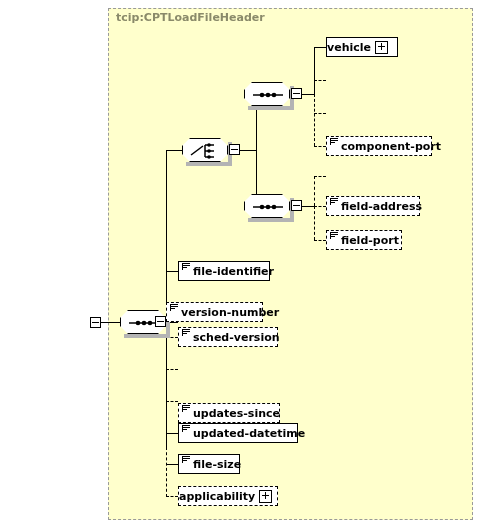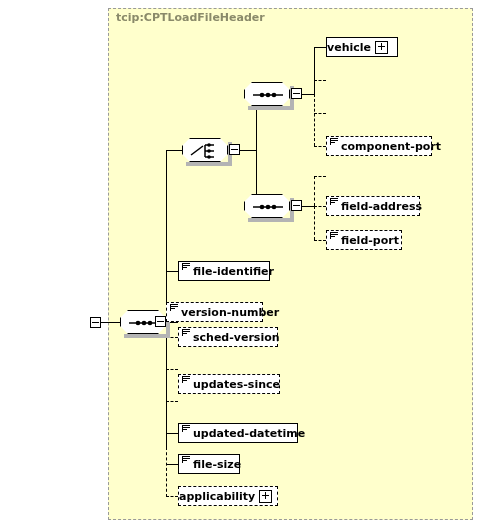--- a/index.html
+++ b/index.html
@@ -300,21 +300,21 @@
     <span class="attr-icon">
         <i></i>
         <i></i>
         <i></i>
         <i></i>
       </span>
     <span class="label">sched-version</span>
   </div>
 
 
-  <div class="node dashed has-attr" style="left:178px;top:374px;width:102px;">
+  <div class="node dashed has-attr" style="left:178px;top:403px;width:102px;">
     <span class="shadow" style="width:102px;"></span>
     <span class="attr-icon">
         <i></i>
         <i></i>
         <i></i>
         <i></i>
       </span>
     <span class="label">updates-since</span>
   </div>
 

